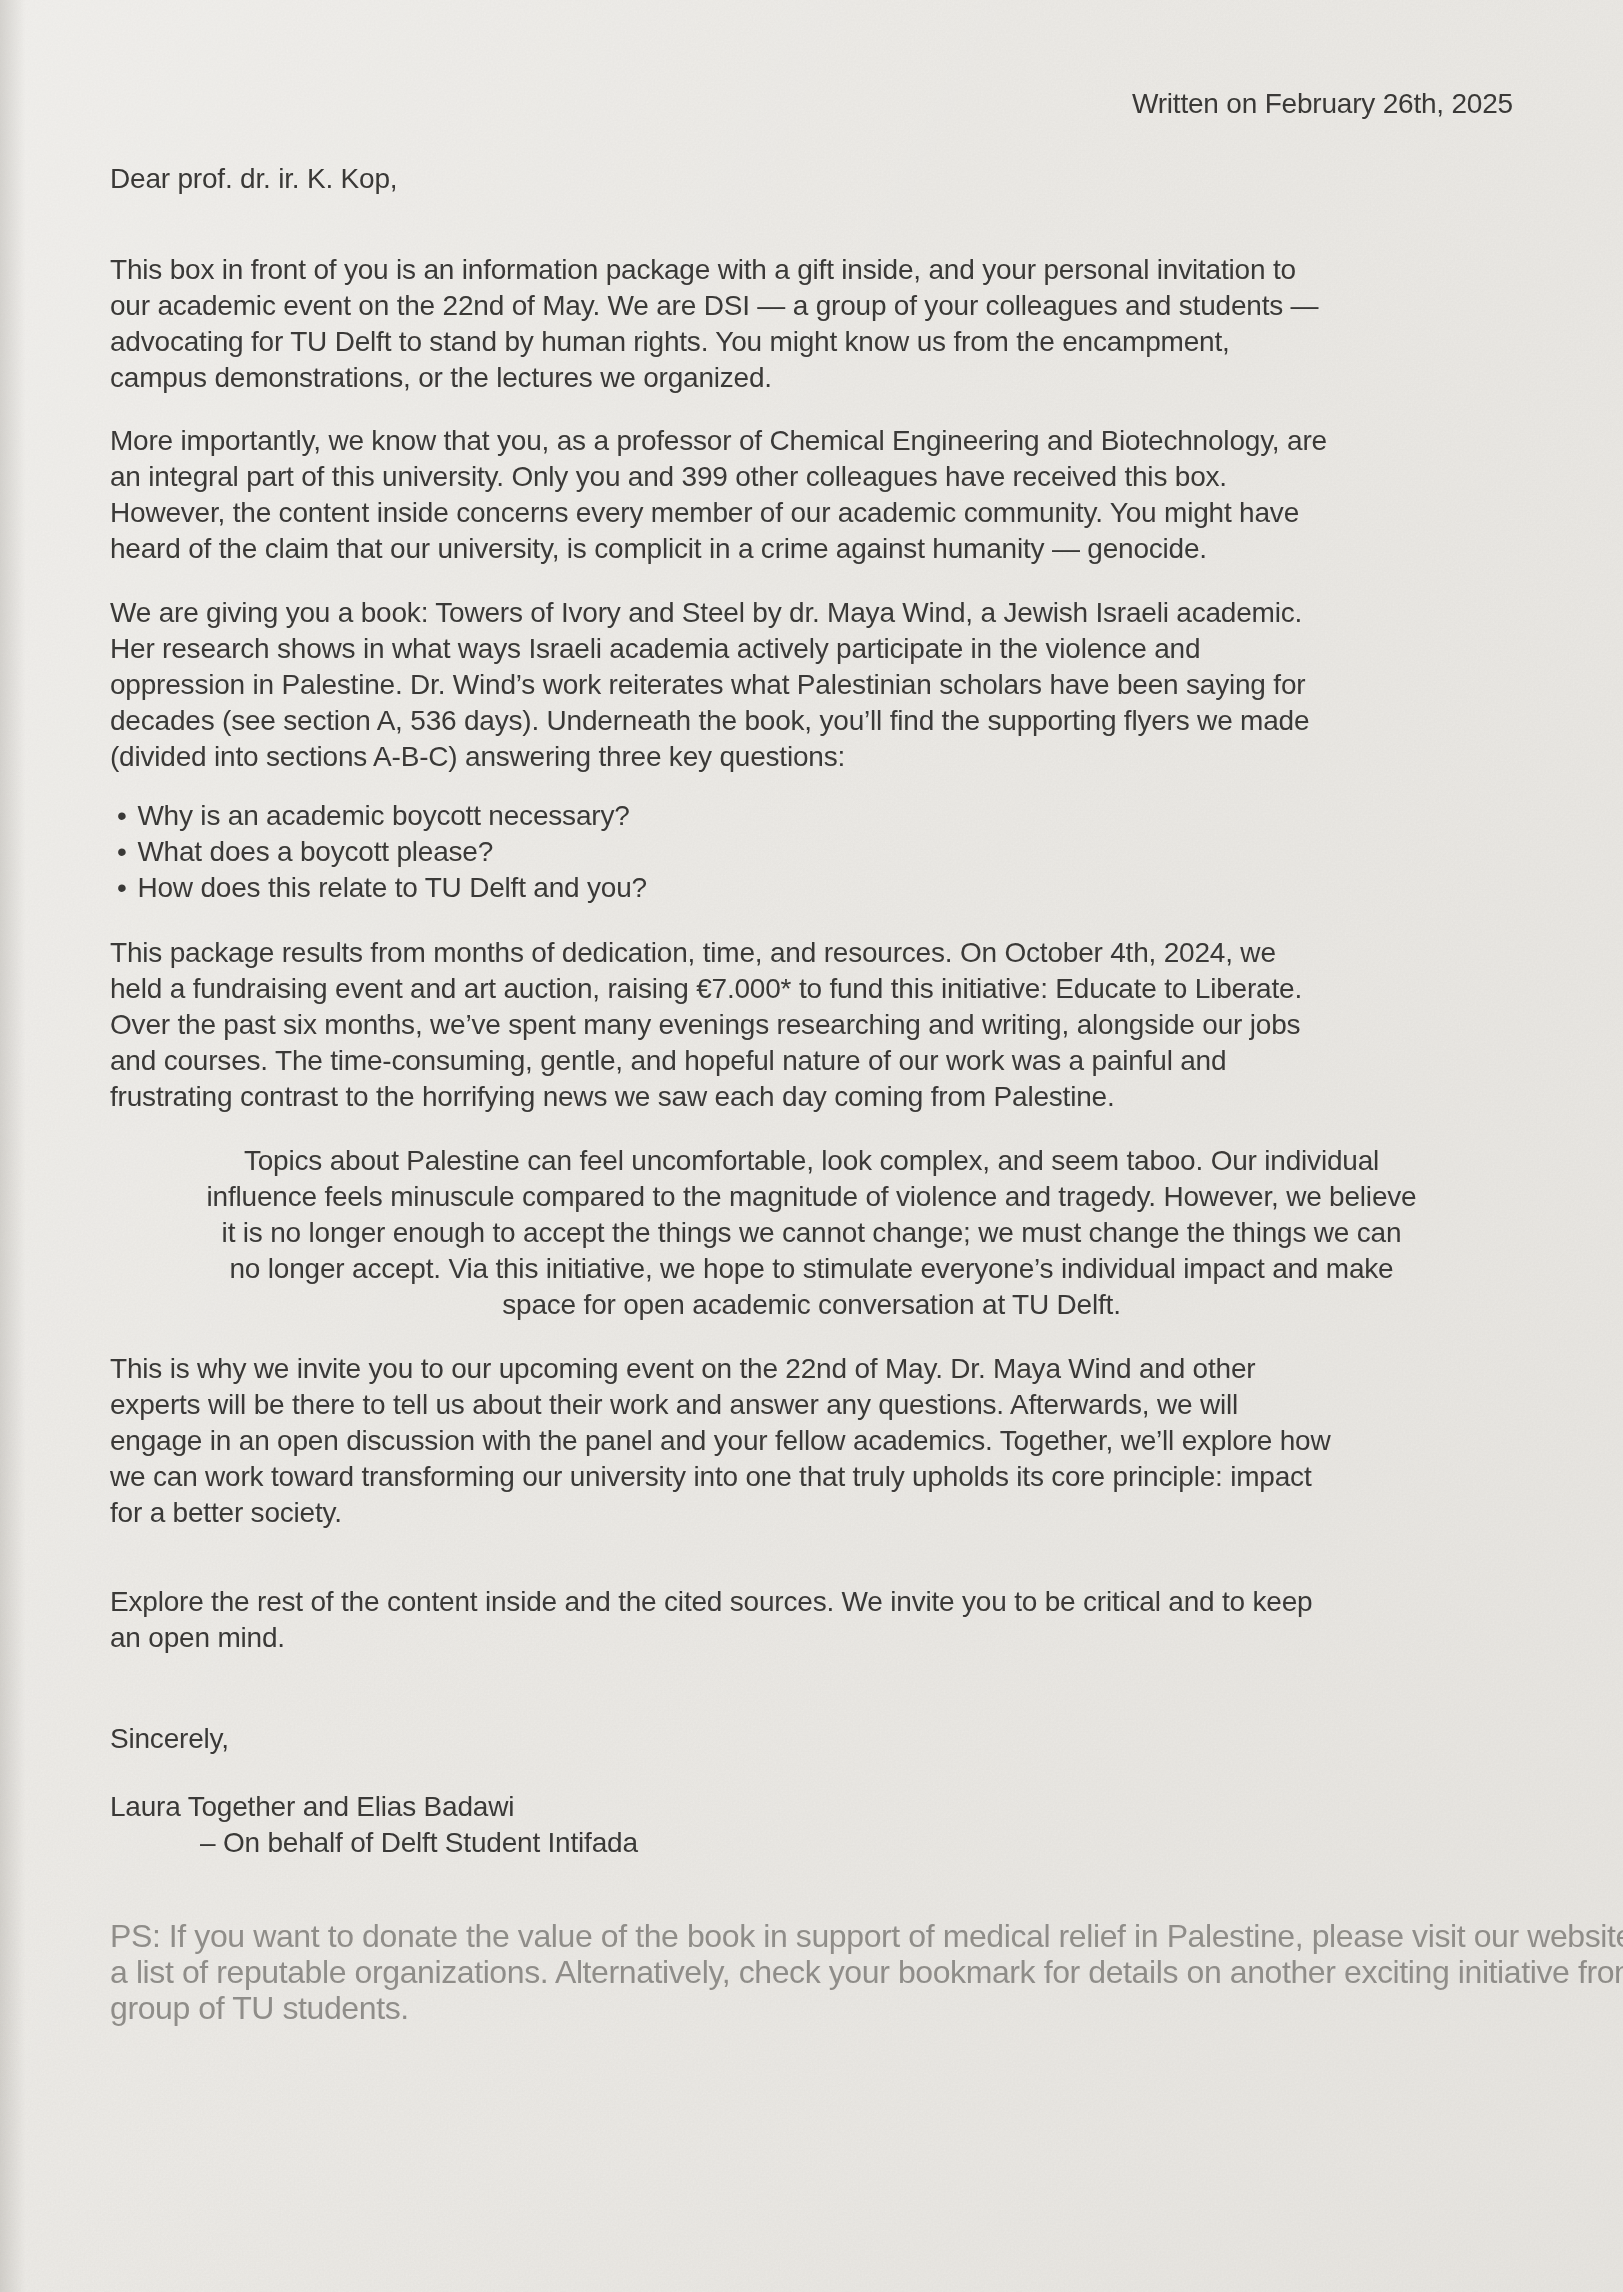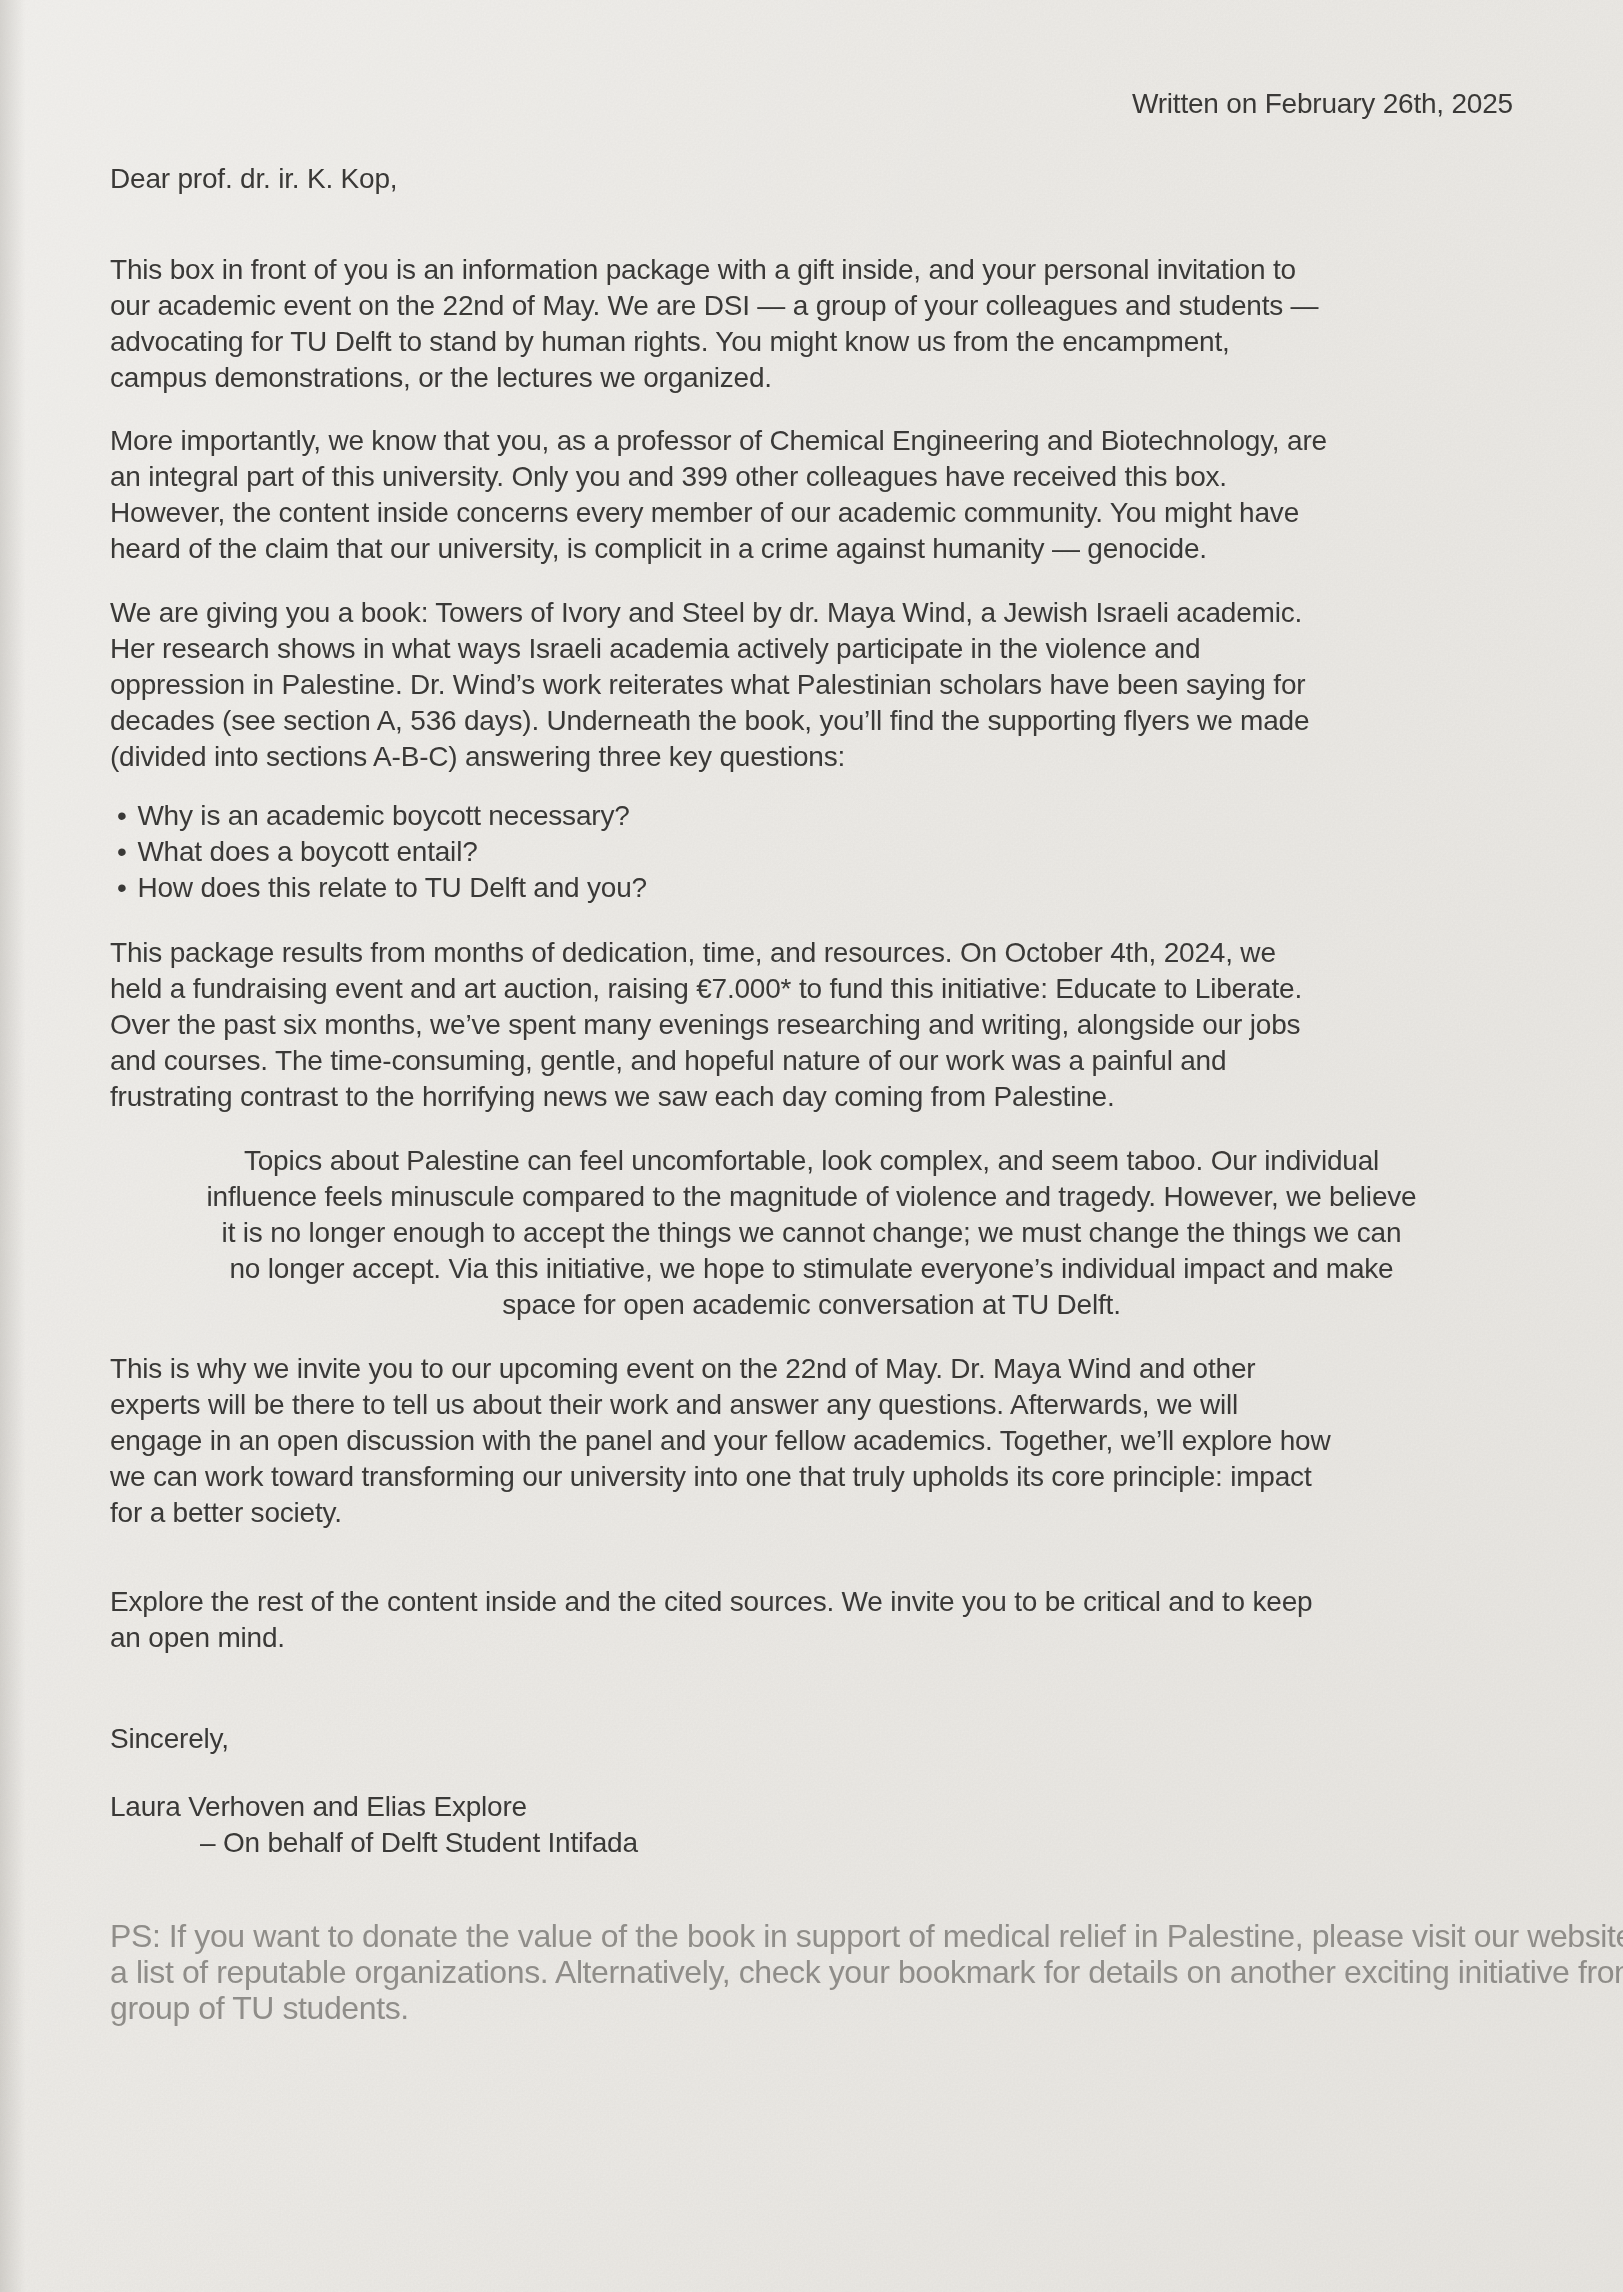--- a/index.html
+++ b/index.html
@@ -142,21 +142,21 @@
 decades (see section A, 536 days). Underneath the book, you’ll find the supporting flyers we made
 (divided into sections A-B-C) answering three key questions:</p>
 
     <ul class="bullet-list">
       <li class="bullet-item">
         <span class="bullet-dot">•</span>
         <span>Why is an academic boycott necessary?</span>
       </li>
       <li class="bullet-item">
         <span class="bullet-dot">•</span>
-        <span>What does a boycott entail?</span>
+        <span>What does a boycott please?</span>
       </li>
       <li class="bullet-item">
         <span class="bullet-dot">•</span>
         <span>How does this relate to TU Delft and you?</span>
       </li>
     </ul>
 
     <p class="para para-5">This package results from months of dedication, time, and resources. On October 4th, 2024, we
 held a fundraising event and art auction, raising €7.000* to fund this initiative: Educate to Liberate.
 Over the past six months, we’ve spent many evenings researching and writing, alongside our jobs
@@ -173,21 +173,21 @@
 experts will be there to tell us about their work and answer any questions. Afterwards, we will
 engage in an open discussion with the panel and your fellow academics. Together, we’ll explore how
 we can work toward transforming our university into one that truly upholds its core principle: impact
 for a better society.</p>
 
     <p class="para para-8">Explore the rest of the content inside and the cited sources. We invite you to be critical and to keep
 an open mind.</p>
 
     <div class="closing">Sincerely,</div>
 
-    <div class="signature-names">Laura Verhoven and Elias Explore</div>
+    <div class="signature-names">Laura Together and Elias Badawi</div>
     <div class="signature-org">– On behalf of Delft Student Intifada</div>
 
     <p class="postscript">PS: If you want to donate the value of the book in support of medical relief in Palestine, please visit our website for
 a list of reputable organizations. Alternatively, check your bookmark for details on another exciting initiative from a
 group of TU students.</p>
 
 
   </div>
 </div>
 

